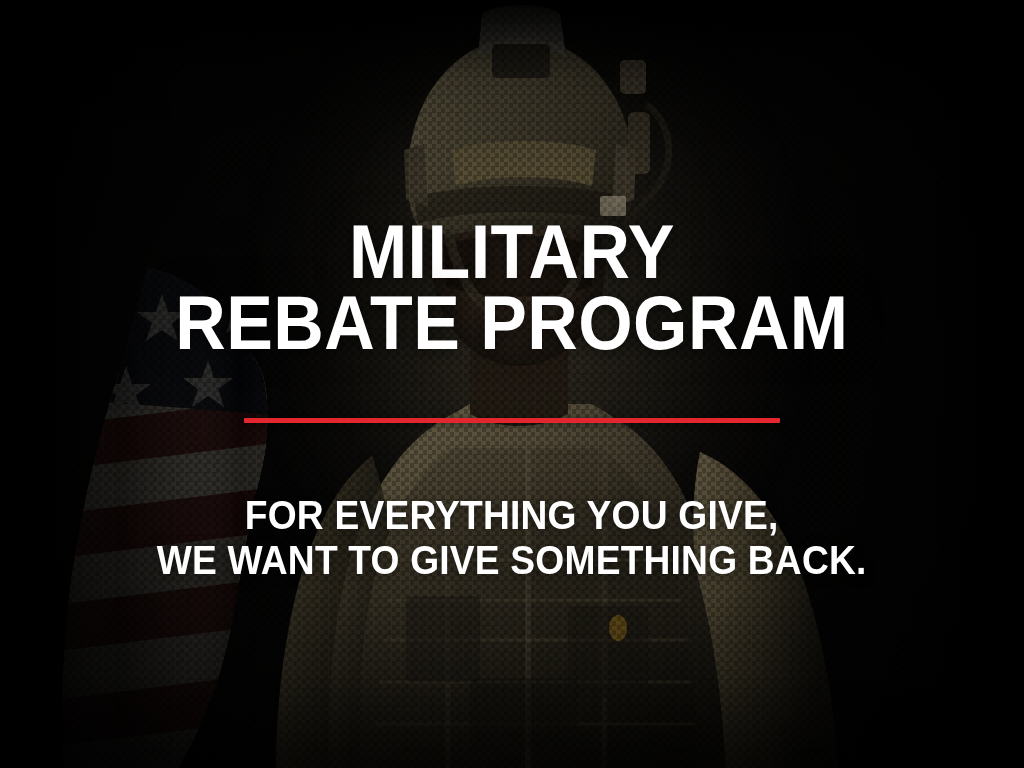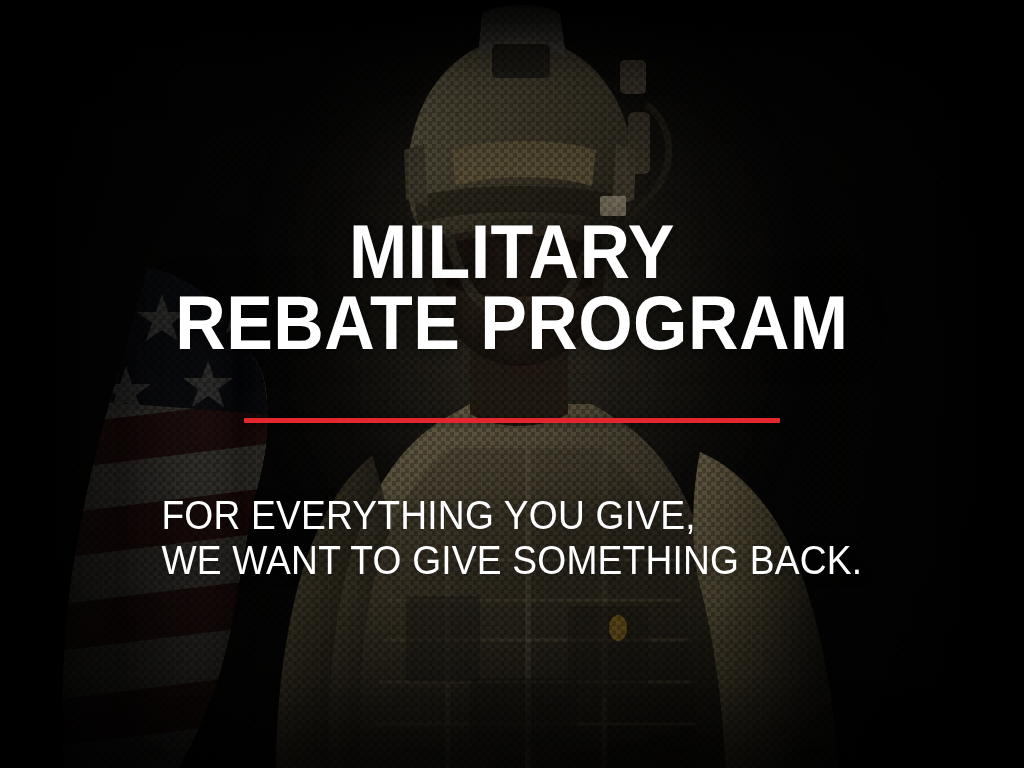--- a/index.html
+++ b/index.html
@@ -139,21 +139,22 @@
 
   .rule {
     height: 5px;
     background: #e4262f;
     border-radius: 1px;
     box-shadow: 0 1px 6px rgba(0,0,0,.5);
   }
 
   .subhead {
     color: #ffffff;
-    font-weight: 400;
+    text-align: center;
+    font-weight: 700;
     line-height: 1.12;
     letter-spacing: 0.2px;
     text-shadow: 0 2px 12px rgba(0,0,0,.55);
     -webkit-font-smoothing: antialiased;
   }
   .subhead .s1 { display: block; font-size: 40px; transform: scaleX(0.93); }
   .subhead .s2 { display: block; font-size: 40px; transform: scaleX(0.93); }
 </style>
 </head>
 <body>

